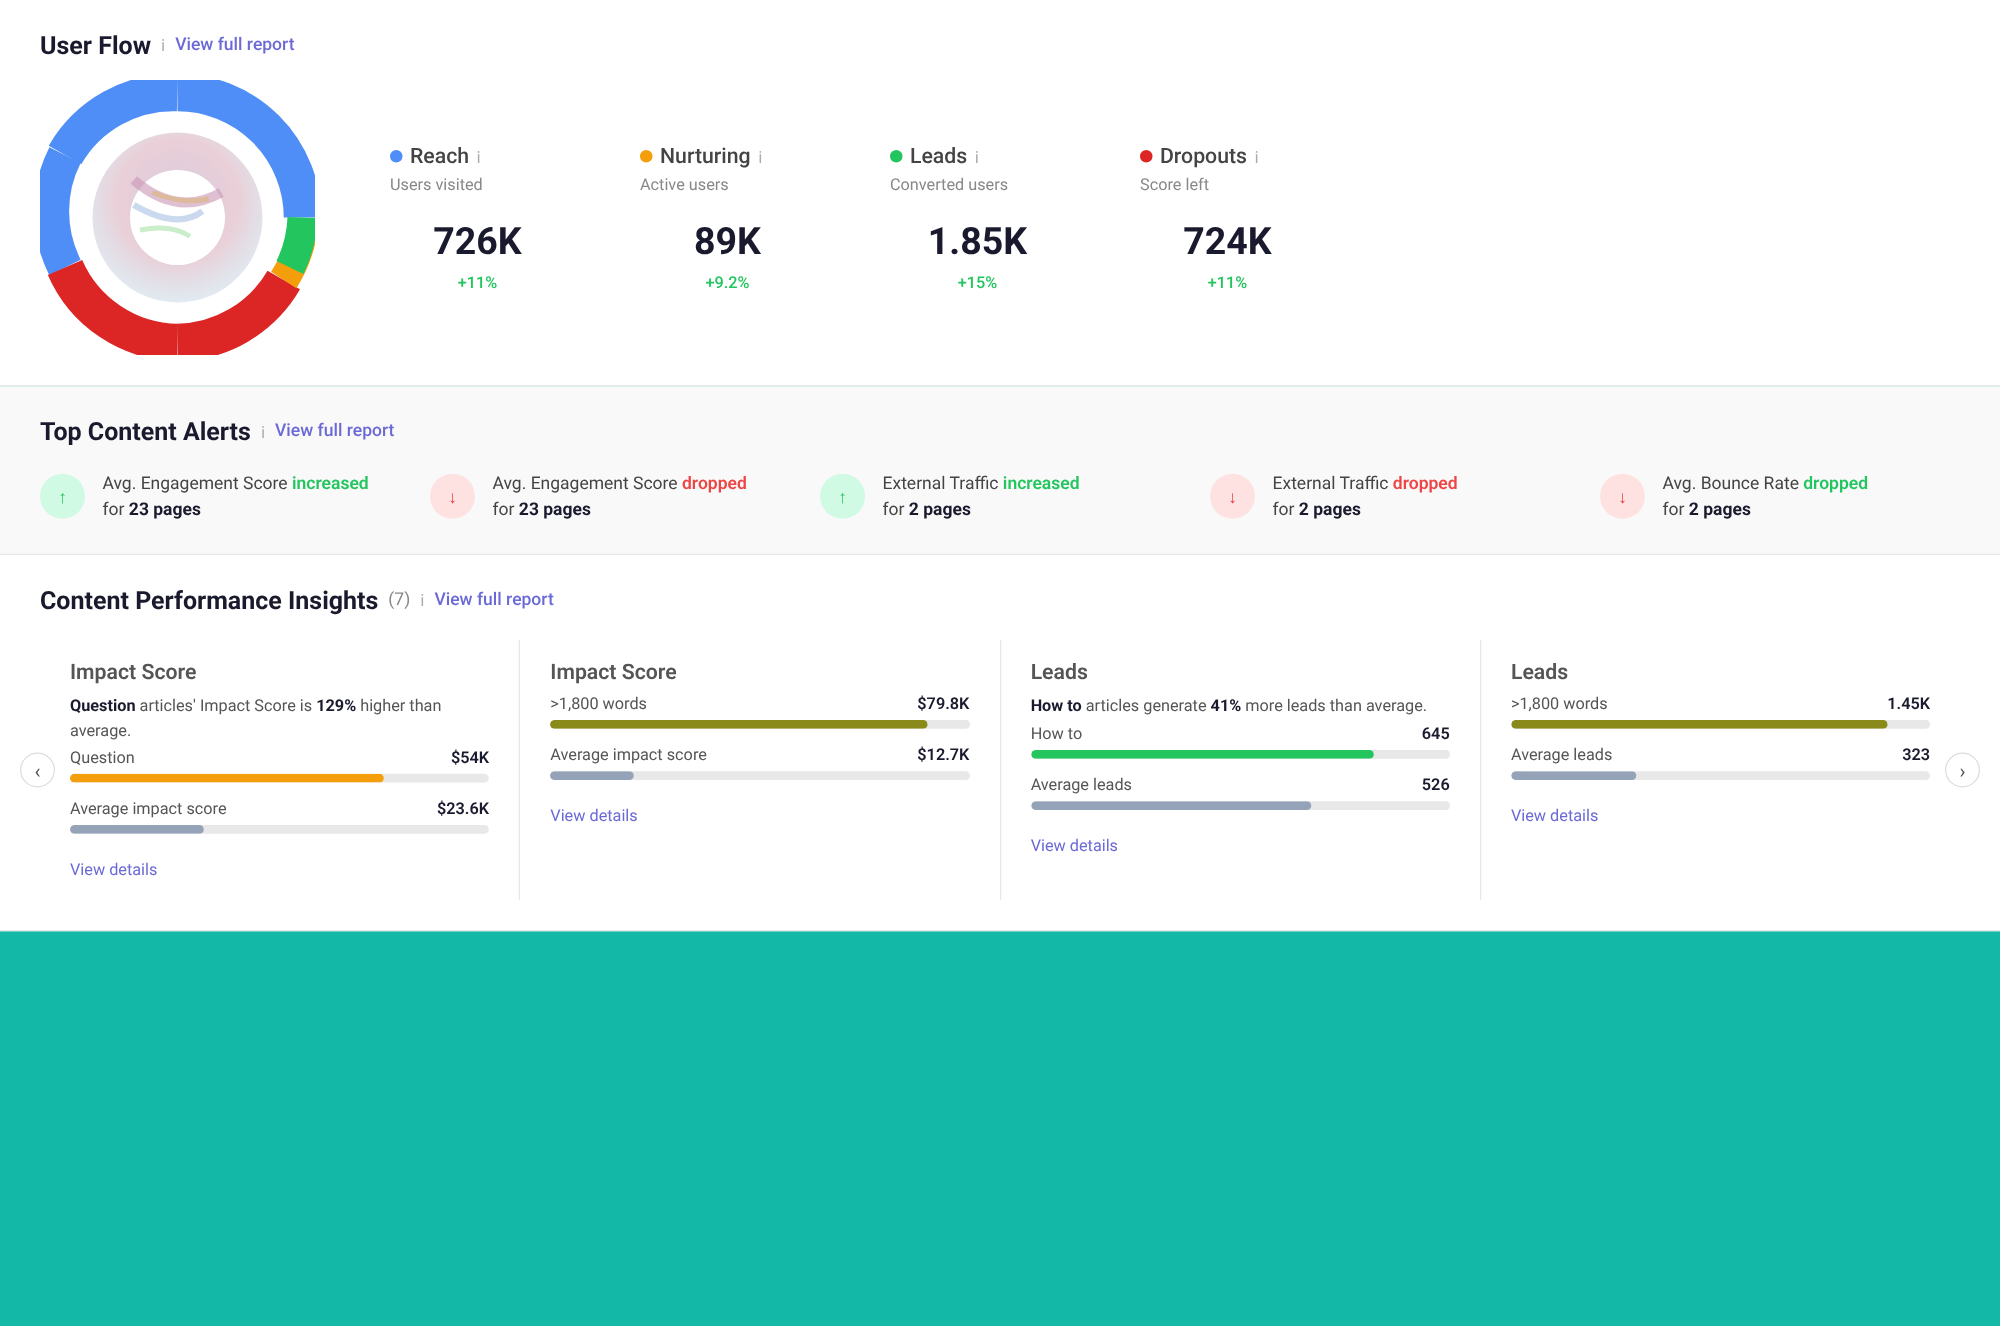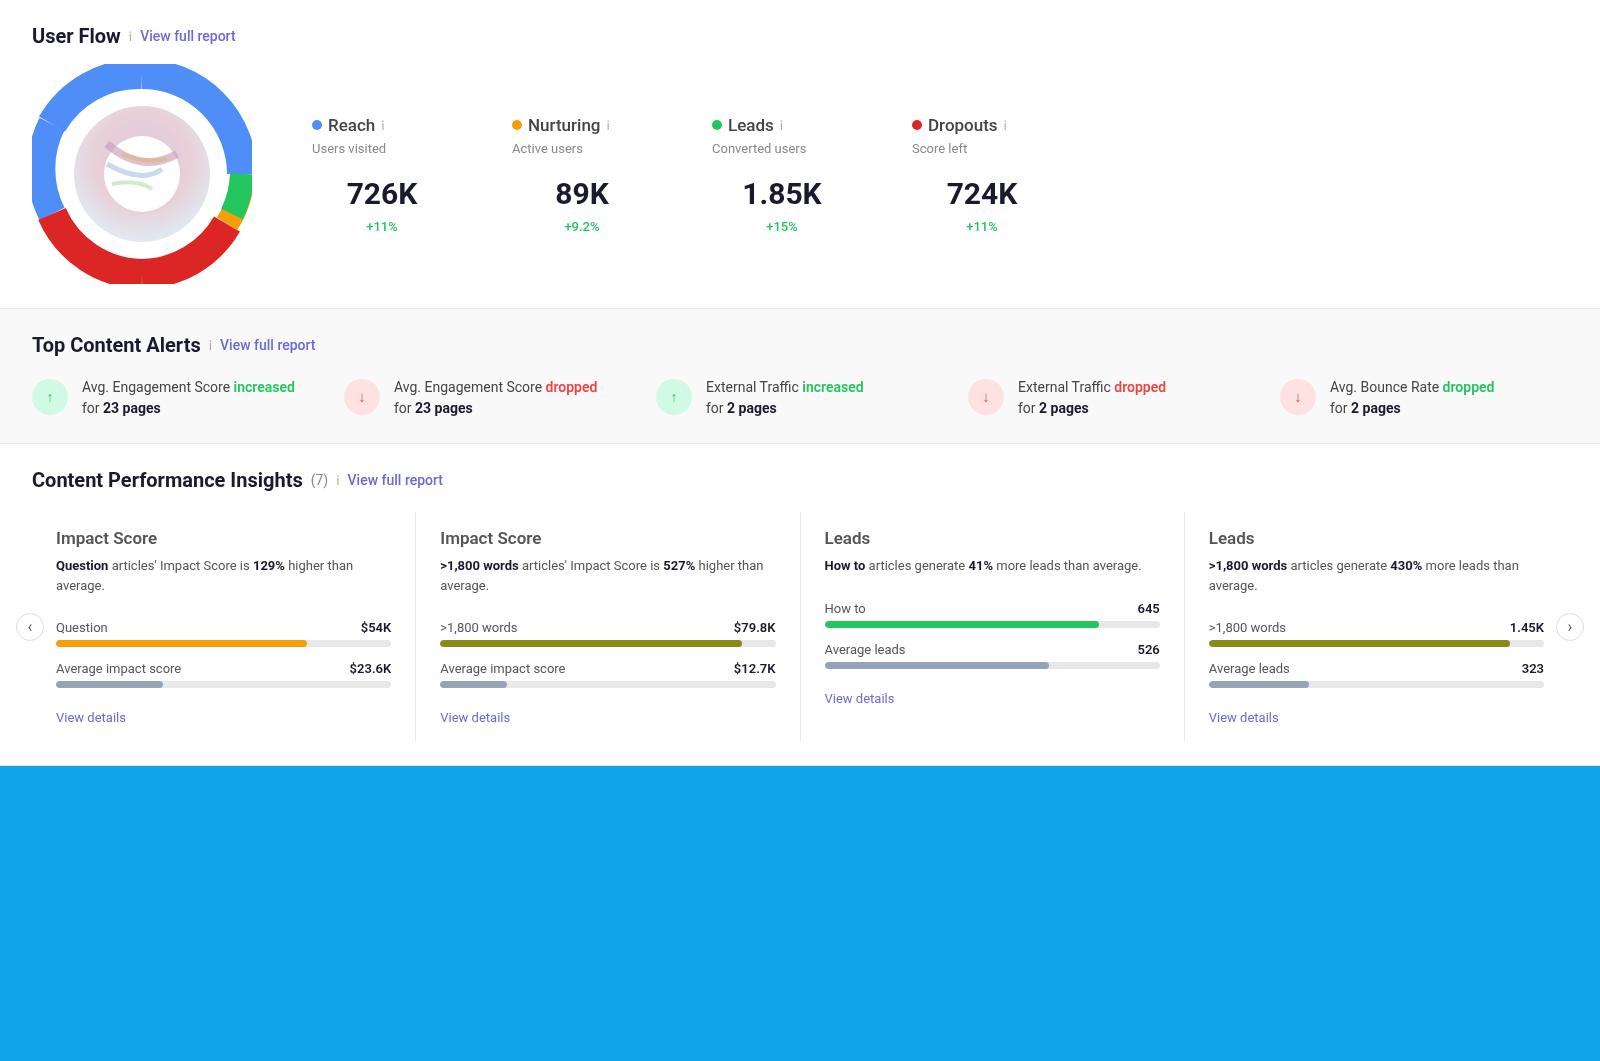--- a/index.html
+++ b/index.html
@@ -1,17 +1,17 @@
 <!DOCTYPE html>
 <html><head>
   <meta charset="utf-8">
   <style>
     * { box-sizing: border-box; margin: 0; padding: 0; }
     body { font-family: -apple-system, BlinkMacSystemFont, 'Segoe UI', Roboto, sans-serif; background: #f5f5f7; color: #1a1a2e; font-size: 14px; }
-    .page { background: #0ea5e9; max-width: 1600px; min-height: 1061px; }
+    .page { background: #14b8a6; max-width: 1600px; min-height: 1061px; }
 
     
     .section { background: #fff; padding: 24px 32px; border-bottom: 1px solid #e8e8e8; }
 
     
     .user-flow-header { display: flex; align-items: center; gap: 8px; margin-bottom: 16px; }
     .user-flow-header h2 { font-size: 20px; font-weight: 700; color: #1a1a2e; }
     .info-icon { color: #aaa; font-size: 13px; cursor: pointer; }
     .view-report-link { color: #6b69d6; font-size: 14px; text-decoration: none; font-weight: 500; cursor: pointer; }
 
@@ -46,21 +46,21 @@
     
     .insights-header { display: flex; align-items: center; gap: 8px; margin-bottom: 20px; }
     .insights-header h2 { font-size: 20px; font-weight: 700; }
     .insights-count { font-size: 14px; color: #888; font-weight: 400; }
 
     .insights-container { position: relative; }
     .insights-grid { display: flex; gap: 0; }
     .insight-card { flex: 1; padding: 16px 24px; border-right: 1px solid #e8e8e8; }
     .insight-card:last-child { border-right: none; }
     .insight-category { font-size: 17px; font-weight: 600; color: #555; margin-bottom: 8px; }
-    .insight-desc { font-size: 13px; color: #555; line-height: 1.5; margin-bottom: 25px; }
+    .insight-desc { font-size: 13px; color: #555; line-height: 1.5; margin-bottom: 4px; }
     .insight-desc strong { color: #1a1a2e; }
 
     .bar-row { margin-bottom: 14px; }
     .bar-label-row { display: flex; justify-content: space-between; align-items: center; margin-bottom: 5px; }
     .bar-label { font-size: 13px; color: #555; }
     .bar-value { font-size: 13px; font-weight: 600; color: #1a1a2e; }
     .bar-track { height: 7px; background: #e8e8e8; border-radius: 4px; overflow: hidden; }
     .bar-fill { height: 100%; border-radius: 4px; }
 
     .view-details-link { color: #6b69d6; font-size: 13px; text-decoration: none; cursor: pointer; margin-top: 8px; display: inline-block; }
@@ -254,23 +254,20 @@
         <span class="bar-value">$23.6K</span>
       </div>
       <div class="bar-track">
         <div class="bar-fill" style="width:32%;background:#94a3b8;"></div>
       </div>
     </div>
     <a class="view-details-link">View details</a>
   </div>
           <div class="insight-card">
     <div class="insight-category">Impact Score</div>
-    <div class="insight-desc">
-      <strong>&gt;1,800 words</strong> articles' Impact Score is <strong>527%</strong> higher than average.
-    </div>
     <div class="bar-row">
       <div class="bar-label-row">
         <span class="bar-label">&gt;1,800 words</span>
         <span class="bar-value">$79.8K</span>
       </div>
       <div class="bar-track">
         <div class="bar-fill" style="width:90%;background:#8a8a1a;"></div>
       </div>
     </div>
     <div class="bar-row">
@@ -304,23 +301,20 @@
         <span class="bar-value">526</span>
       </div>
       <div class="bar-track">
         <div class="bar-fill" style="width:67%;background:#94a3b8;"></div>
       </div>
     </div>
     <a class="view-details-link">View details</a>
   </div>
           <div class="insight-card">
     <div class="insight-category">Leads</div>
-    <div class="insight-desc">
-      <strong>&gt;1,800 words</strong> articles generate <strong>430%</strong> more leads than average.
-    </div>
     <div class="bar-row">
       <div class="bar-label-row">
         <span class="bar-label">&gt;1,800 words</span>
         <span class="bar-value">1.45K</span>
       </div>
       <div class="bar-track">
         <div class="bar-fill" style="width:90%;background:#8a8a1a;"></div>
       </div>
     </div>
     <div class="bar-row">

